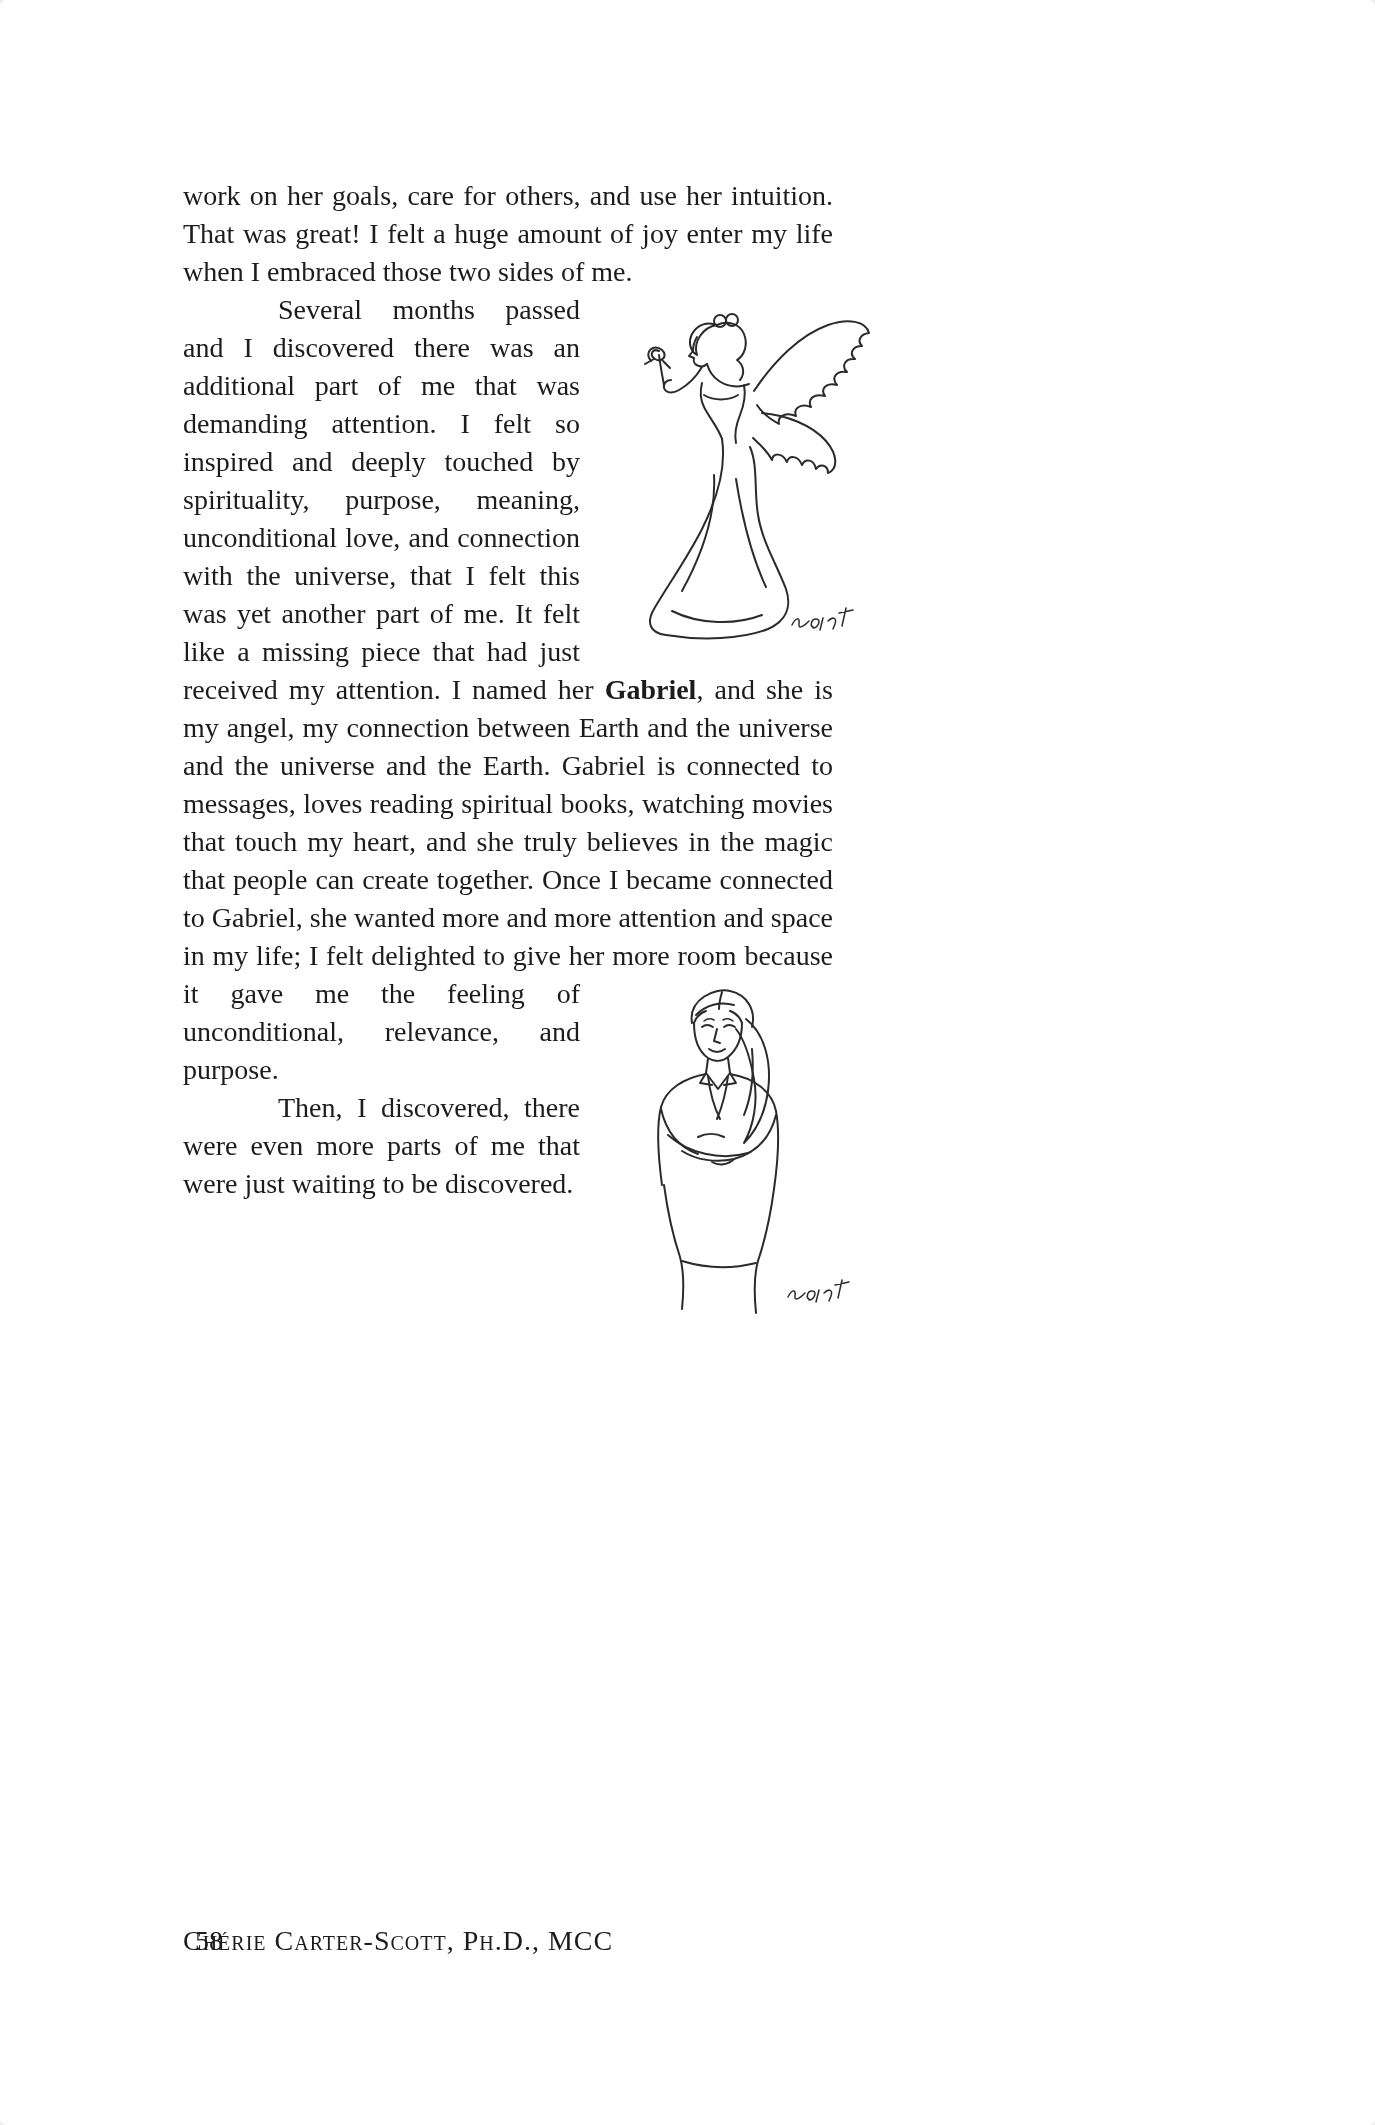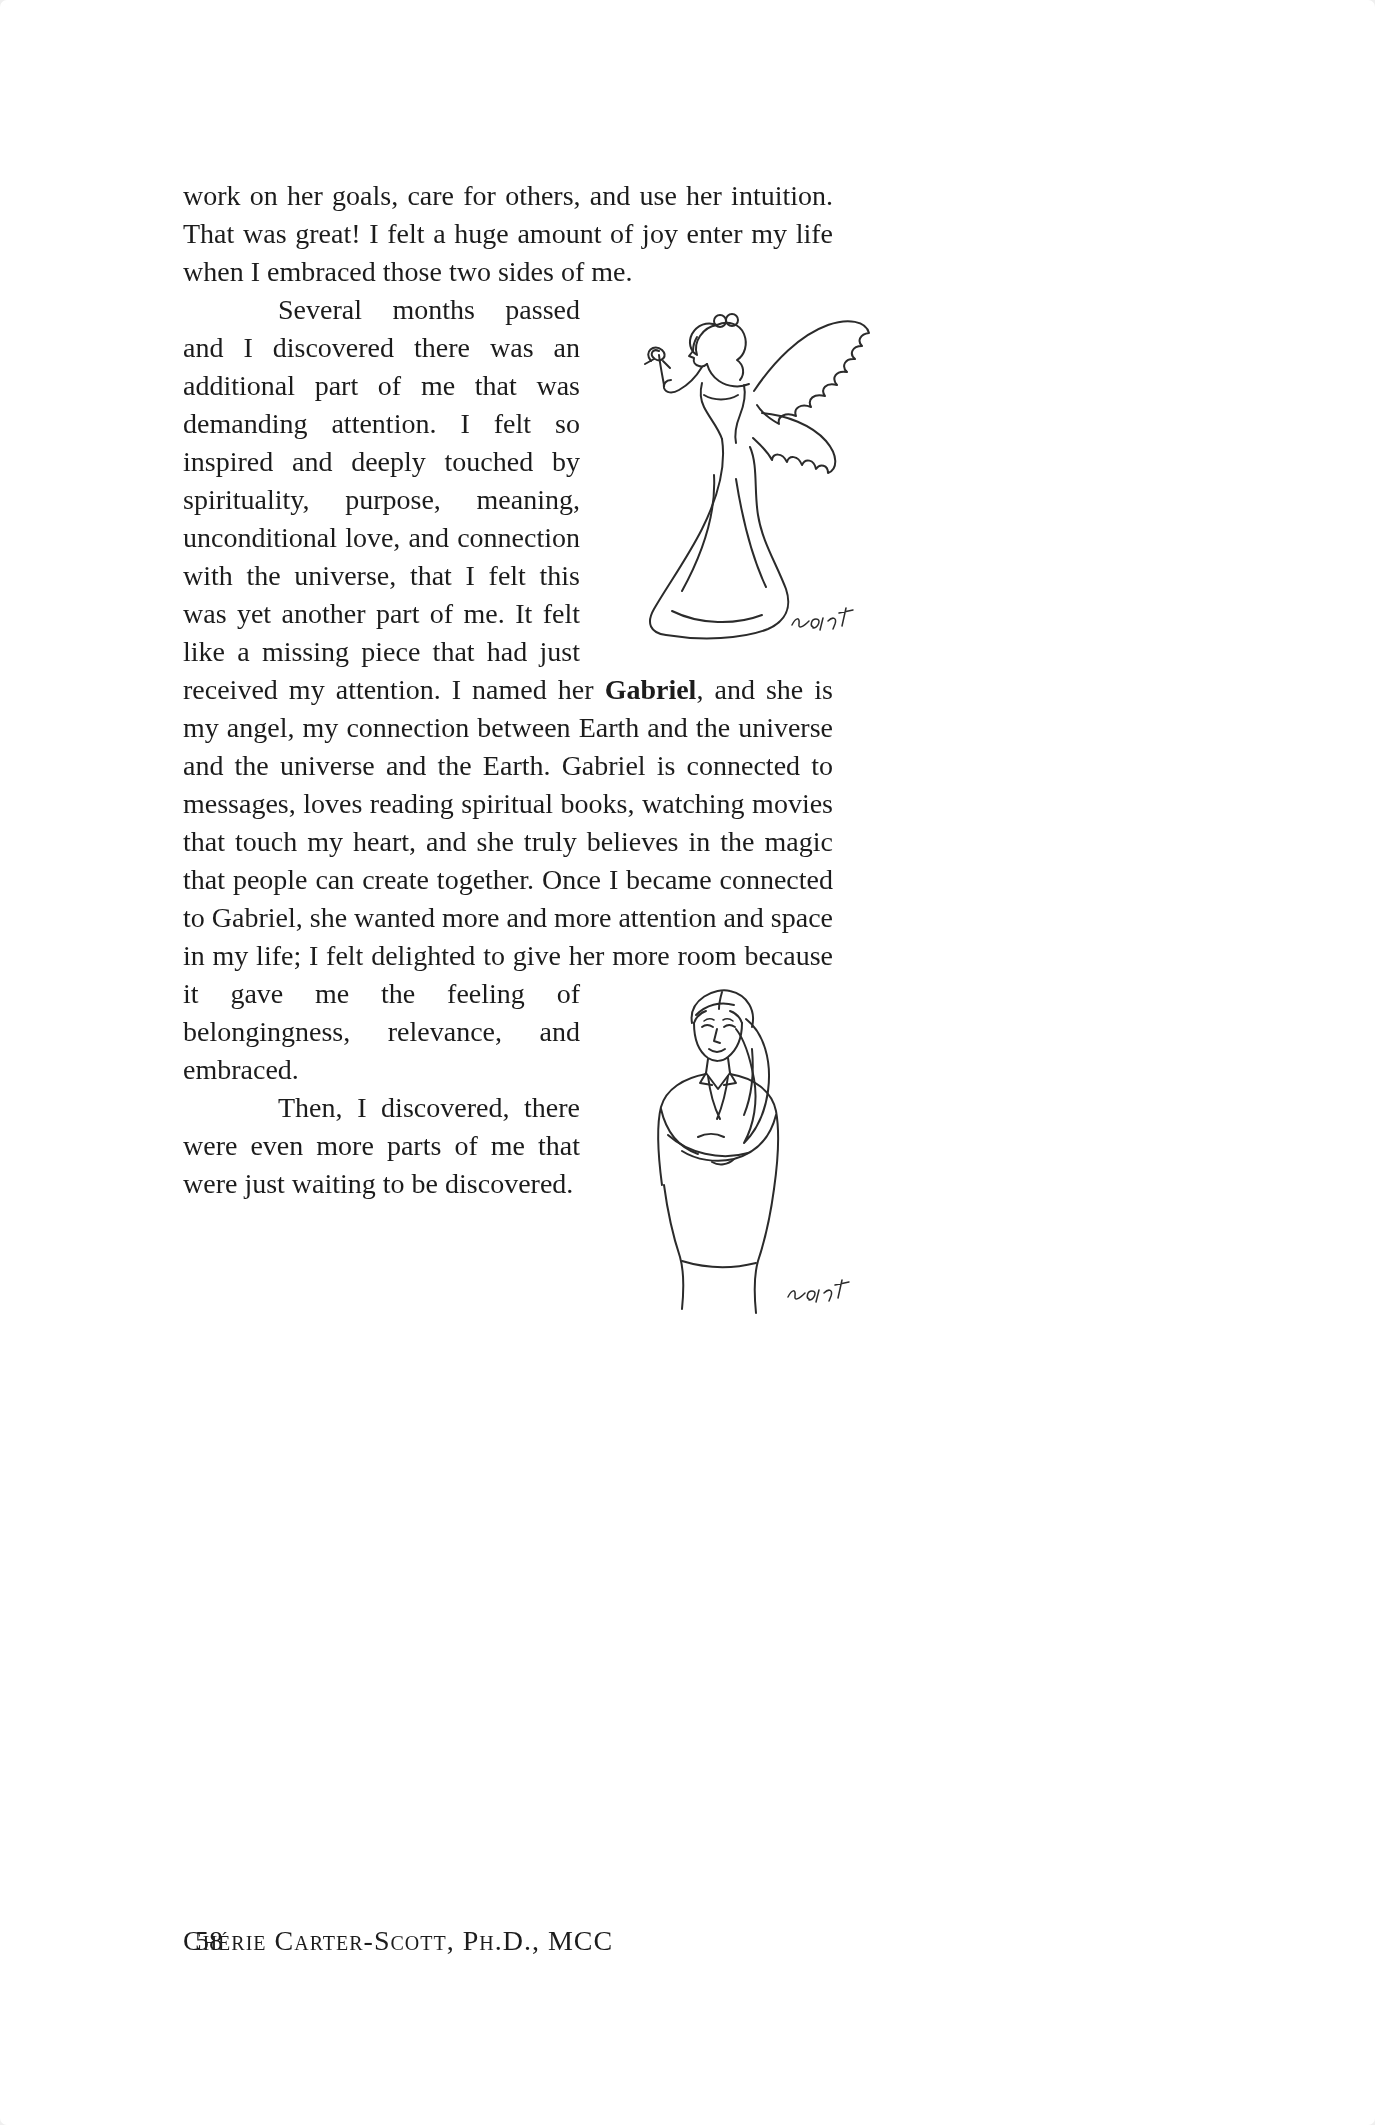--- a/index.html
+++ b/index.html
@@ -134,21 +134,21 @@
           <path d="M118,180 c-6,6 -15,7 -22,3"></path>
           <path d="M82,158 c8,-4 18,-4 26,0"></path>
 
           <path d="M48,206 C52,236 58,260 64,278 C68,292 68,310 66,330"></path>
           <path d="M158,210 C154,240 148,264 142,282 C138,296 138,314 140,334"></path>
           <path d="M66,282 C92,290 116,290 140,284"></path>
 
           <path class="ink-thin" d="M172,318 c4,-8 8,-8 7,-1 c-1,6 5,2 10,-3 m4,6 c-3,-1 -2,-8 3,-8 c6,0 2,9 -3,9 m10,-10 l-3,12 m8,-9 c5,-5 9,-3 7,3 l-2,5 m6,-16 l14,-3 m-7,-2 l-4,18"></path>
         </g>
       </svg>
-        </span><span>belongingness, relevance, and embraced.</span></p>
+        </span><span>unconditional, relevance, and purpose.</span></p>
 
     <p class="para"><span>Then, I discovered, there were even more parts of me that were just waiting to be discovered.</span></p>
 
 
   </main>
 
   <footer class="footer">
     <span class="page-number">58</span>
     <span class="running-title">Chérie Carter-Scott, Ph.D., MCC</span>
   </footer>

